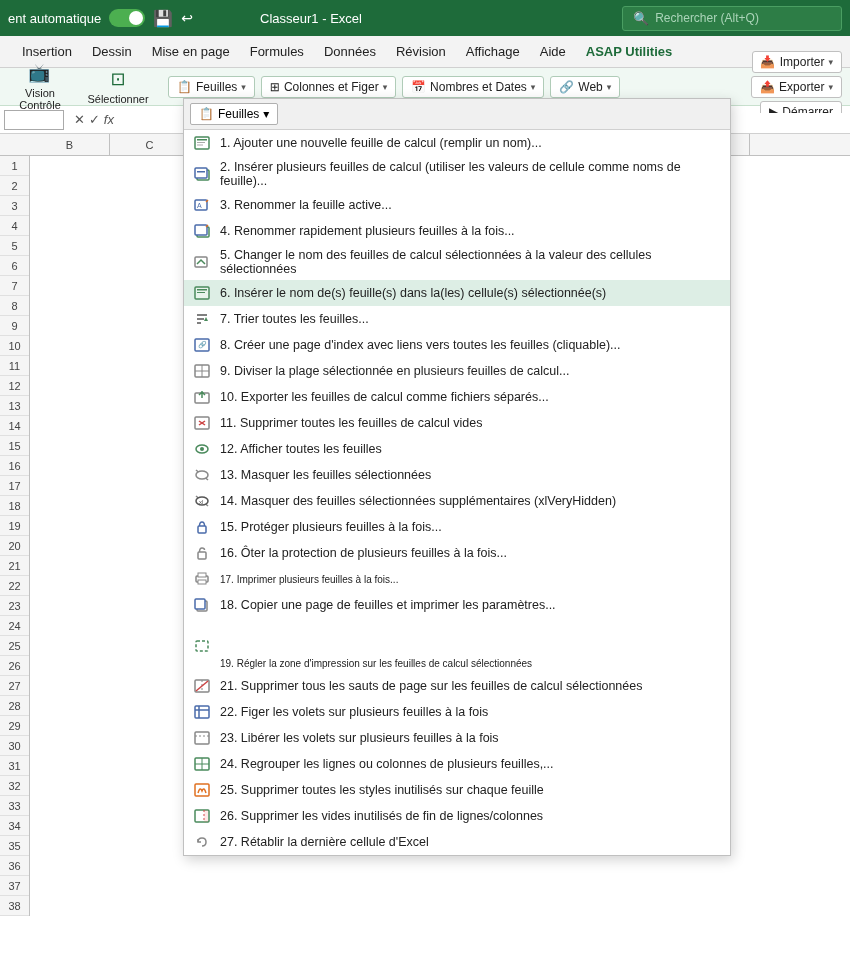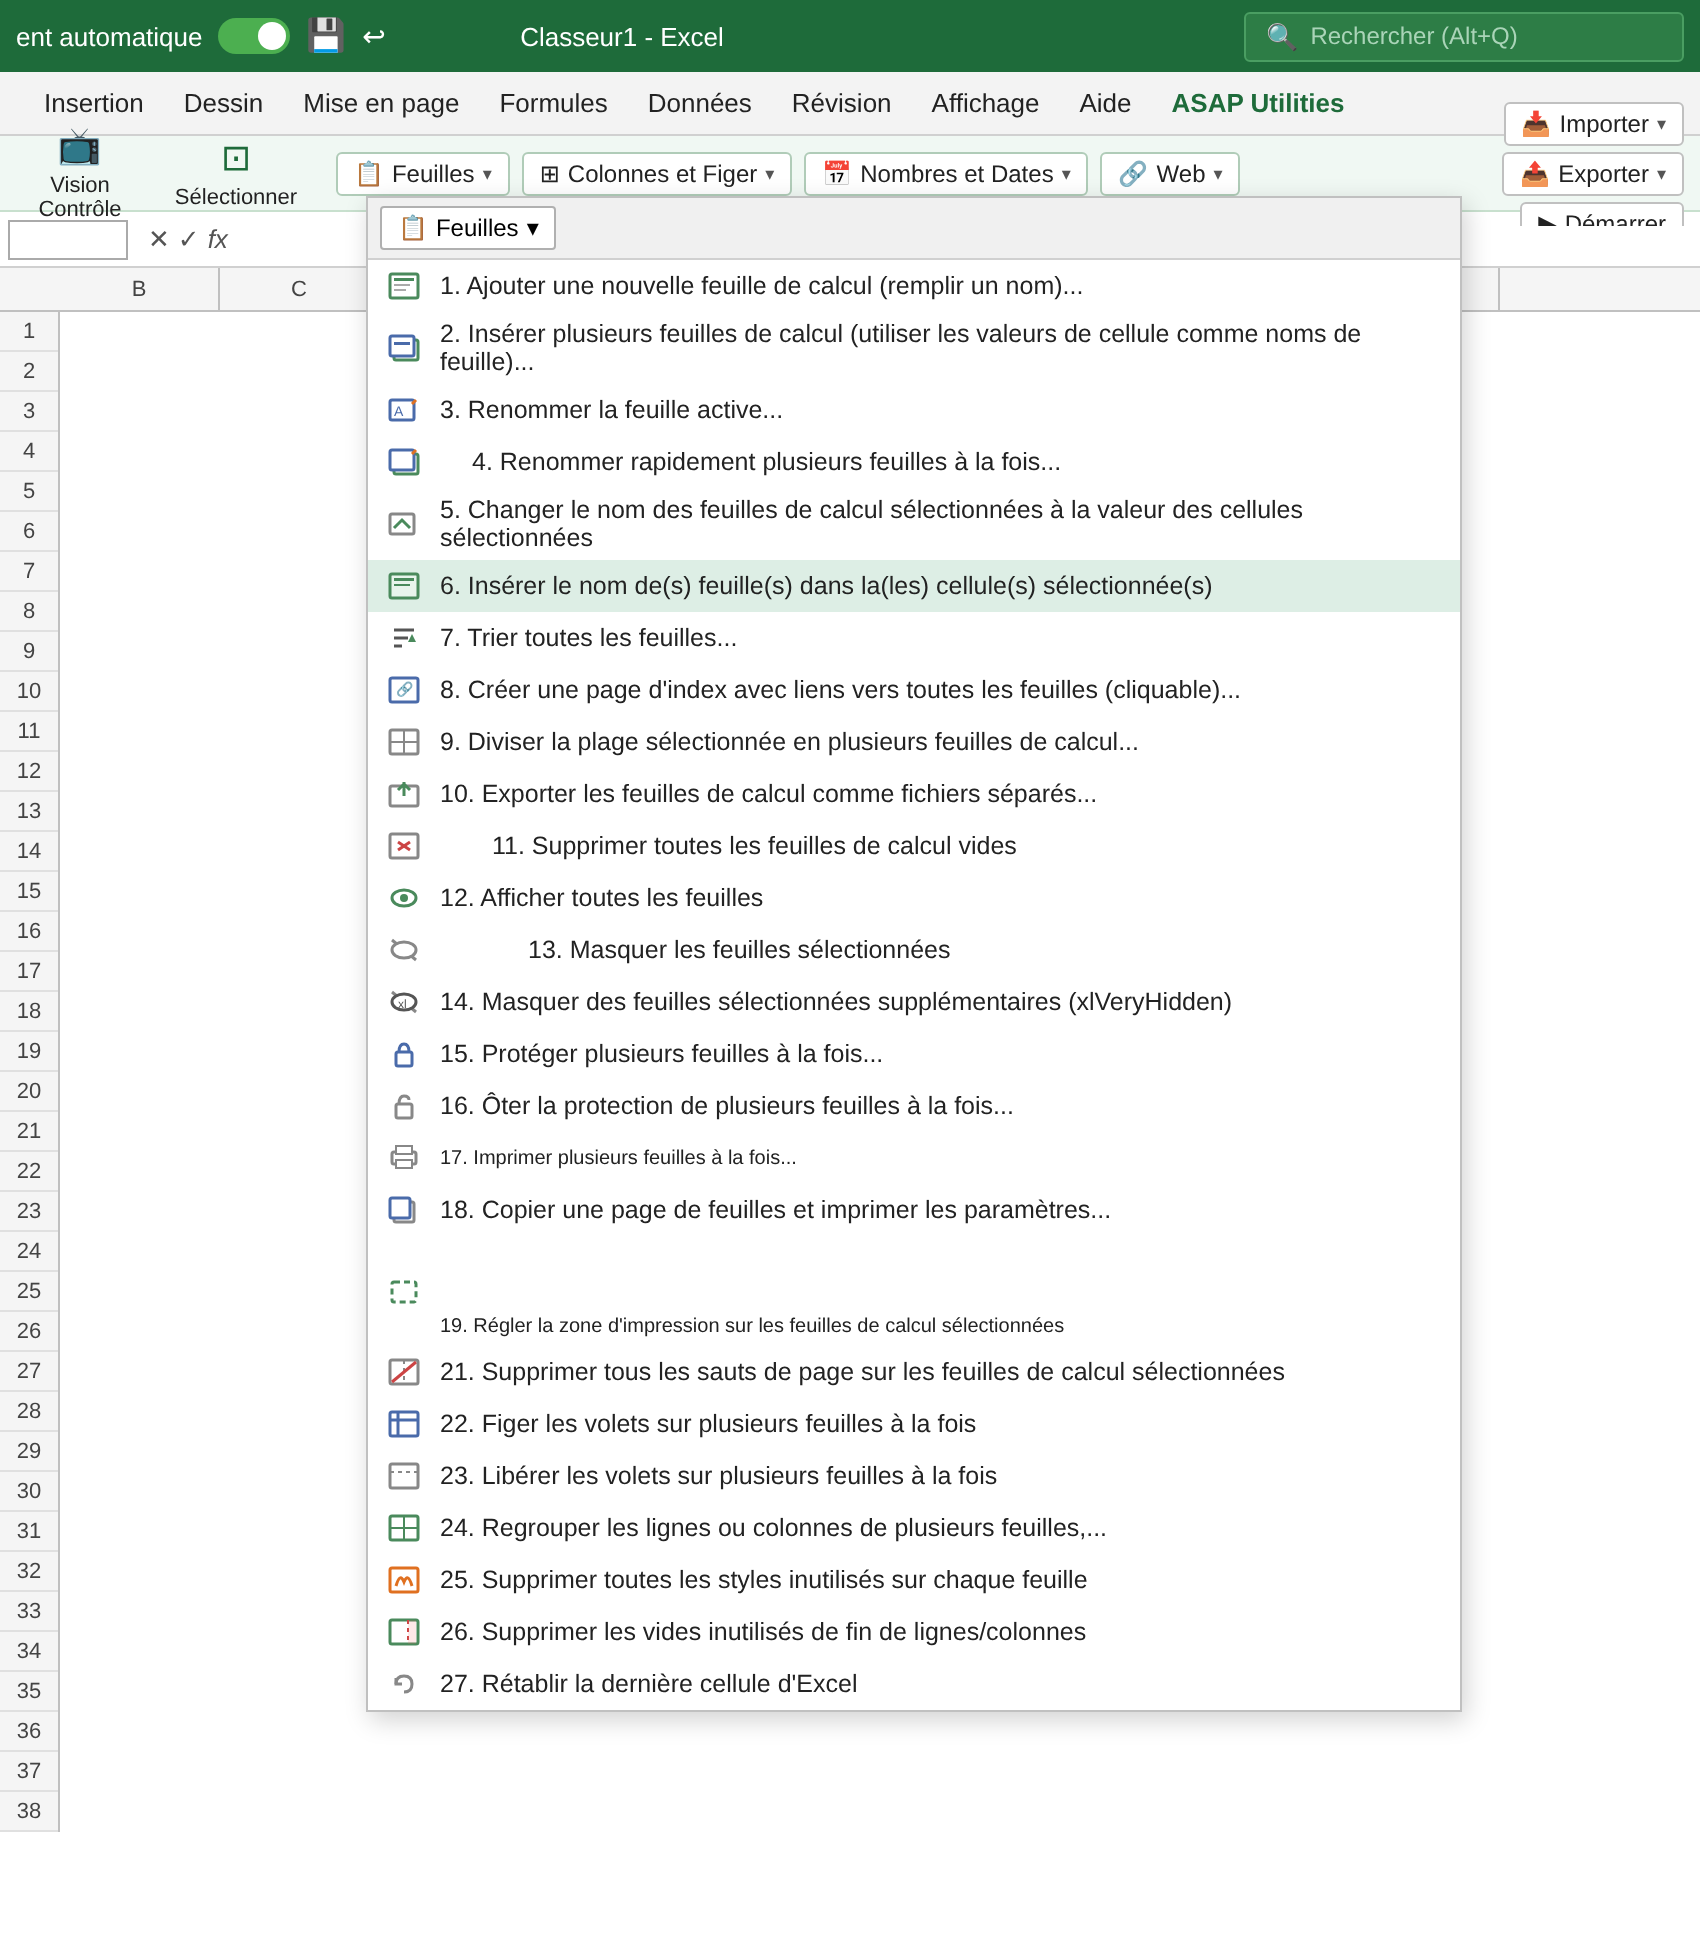--- a/index.html
+++ b/index.html
@@ -421,21 +421,21 @@
         <span style="font-size: 12.5px;">3. Renommer la feuille active...</span>
       </div>
       <div class="dropdown-item">
         <div class="item-icon">
           <svg width="16" height="14" viewBox="0 0 16 14">
             <rect x="3" y="3" width="12" height="10" rx="1" fill="white" stroke="#4a8a5c" stroke-width="1.5"></rect>
             <rect x="1" y="1" width="12" height="10" rx="1" fill="white" stroke="#4a6baa" stroke-width="1.5"></rect>
             <line x1="12" y1="3" x2="14" y2="1" stroke="#e07020" stroke-width="1.5"></line>
           </svg>
         </div>
-        <span style="font-size: 12.5px; margin-left: 16px;">4. Renommer rapidement plusieurs feuilles à la fois...</span>
+        <span style="font-size: 12.5px;">4. Renommer rapidement plusieurs feuilles à la fois...</span>
       </div>
       <div class="dropdown-item">
         <div class="item-icon">
           <svg width="16" height="14" viewBox="0 0 16 14">
             <rect x="1" y="2" width="12" height="10" rx="1" fill="white" stroke="#888" stroke-width="1.5"></rect>
             <path d="M3 9 L7 5 L11 9" stroke="#4a8a5c" stroke-width="1.5" fill="none"></path>
           </svg>
         </div>
         <span style="font-size: 12.5px;">5. Changer le nom des feuilles de calcul sélectionnées à la valeur des cellules sélectionnées</span>
       </div>
@@ -489,39 +489,39 @@
         <span style="font-size: 12.5px;">10. Exporter les feuilles de calcul comme fichiers séparés...</span>
       </div>
       <div class="dropdown-item">
         <div class="item-icon">
           <svg width="16" height="14" viewBox="0 0 16 14">
             <rect x="1" y="1" width="14" height="12" rx="1" fill="white" stroke="#888" stroke-width="1.5"></rect>
             <line x1="5" y1="5" x2="11" y2="9" stroke="#cc4444" stroke-width="1.5"></line>
             <line x1="11" y1="5" x2="5" y2="9" stroke="#cc4444" stroke-width="1.5"></line>
           </svg>
         </div>
-        <span style="font-size: 12.5px; margin-left: 26px;">11. Supprimer toutes les feuilles de calcul vides</span>
+        <span style="font-size: 12.5px;">11. Supprimer toutes les feuilles de calcul vides</span>
       </div>
       <div class="dropdown-item">
         <div class="item-icon">
           <svg width="16" height="14" viewBox="0 0 16 14">
             <ellipse cx="8" cy="7" rx="6" ry="4" fill="white" stroke="#4a8a5c" stroke-width="1.5"></ellipse>
             <circle cx="8" cy="7" r="2" fill="#4a8a5c"></circle>
           </svg>
         </div>
         <span style="font-size: 12.5px;">12. Afficher toutes les feuilles</span>
       </div>
       <div class="dropdown-item">
         <div class="item-icon">
           <svg width="16" height="14" viewBox="0 0 16 14">
             <line x1="2" y1="2" x2="14" y2="12" stroke="#888" stroke-width="1.5"></line>
             <ellipse cx="8" cy="7" rx="6" ry="4" fill="white" stroke="#888" stroke-width="1.5"></ellipse>
           </svg>
         </div>
-        <span style="font-size: 12.5px; margin-left: 44px;">13. Masquer les feuilles sélectionnées</span>
+        <span style="font-size: 12.5px;">13. Masquer les feuilles sélectionnées</span>
       </div>
       <div class="dropdown-item">
         <div class="item-icon">
           <svg width="16" height="14" viewBox="0 0 16 14">
             <line x1="2" y1="2" x2="14" y2="12" stroke="#888" stroke-width="1.5"></line>
             <ellipse cx="8" cy="7" rx="6" ry="4" fill="white" stroke="#555" stroke-width="1.5"></ellipse>
             <text x="5" y="10" font-size="6" fill="#555">xl</text>
           </svg>
         </div>
         <span style="font-size: 12.5px;">14. Masquer des feuilles sélectionnées supplémentaires (xlVeryHidden)</span>

